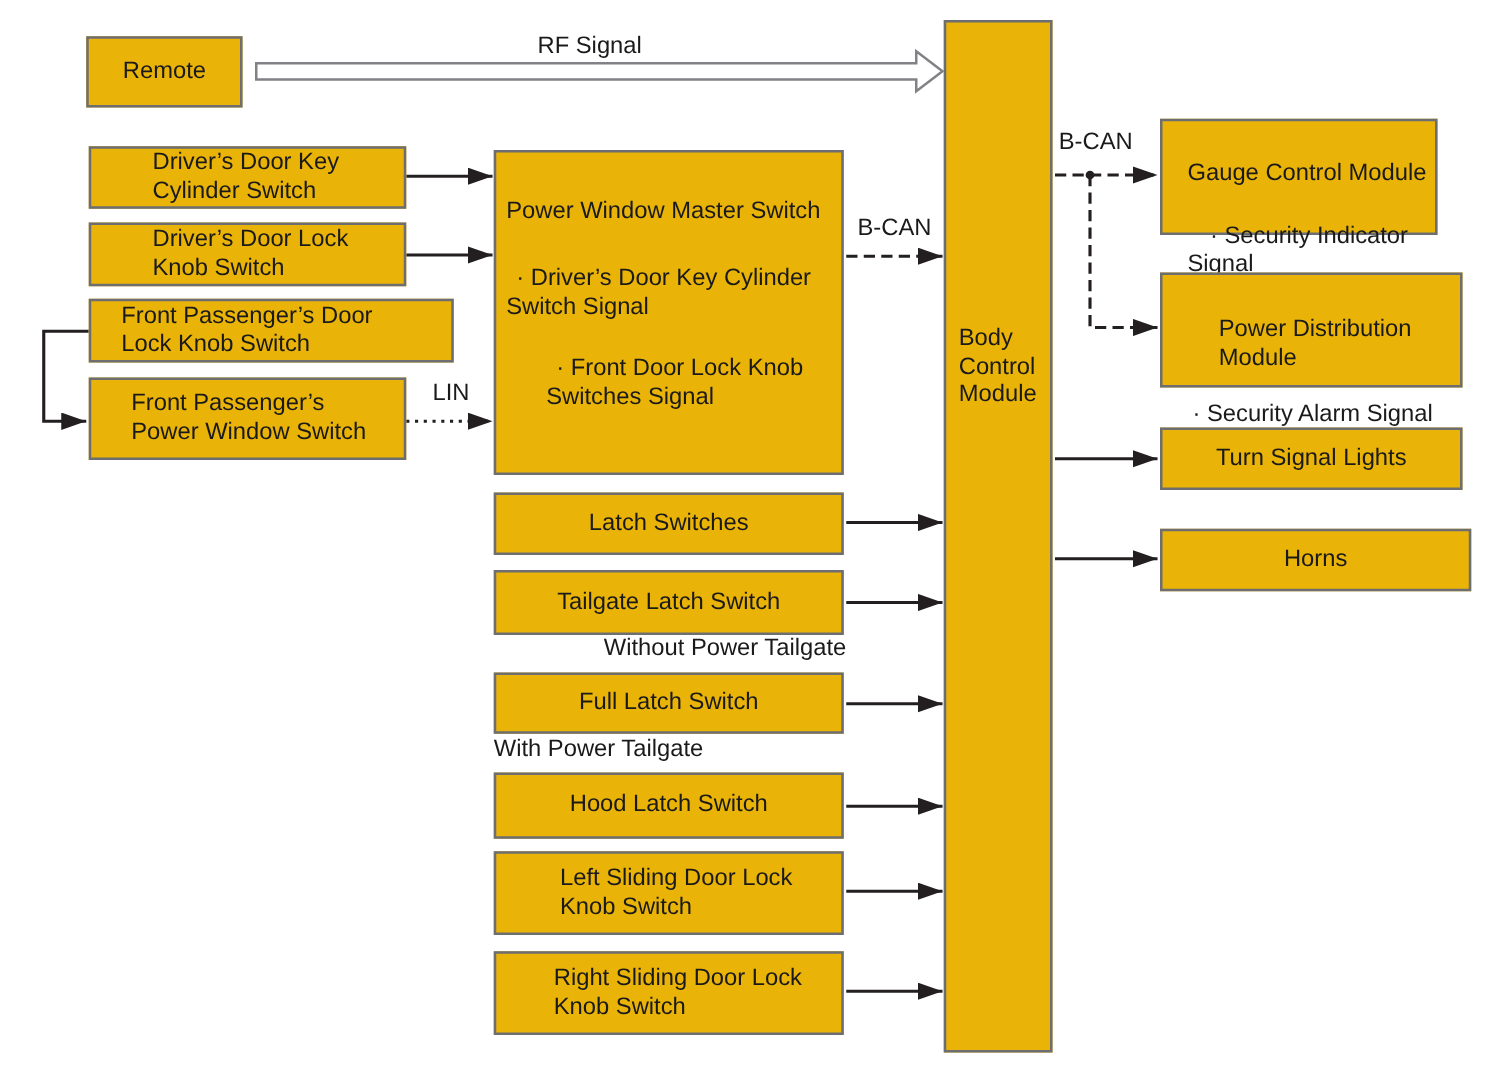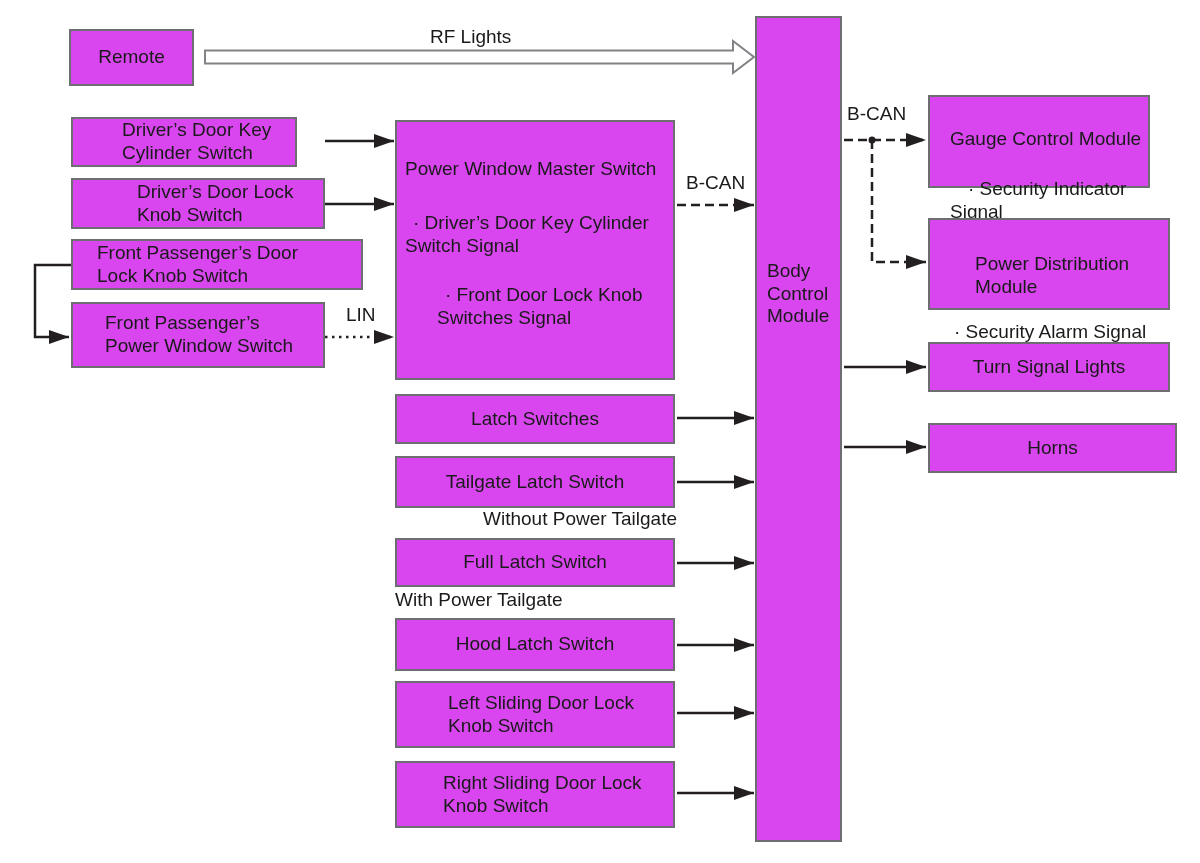--- a/index.html
+++ b/index.html
@@ -10,35 +10,35 @@
     background: #ffffff;
     font-family: "Liberation Sans", sans-serif;
     font-size: 19px;
     line-height: 1.2;
     color: #1a1a1a;
     overflow: hidden;
   }
   .box {
     position: absolute;
     box-sizing: border-box;
-    background: #d946ef;
+    background: #eab308;
     border: 2px solid #6d6e71;
     display: flex;
     align-items: center;
     white-space: pre-line;
   }
   .box.center { justify-content: center; text-align: center; }
   .box.blocky { display: block; }
   .lbl { position: absolute; white-space: pre; }
   #connectors { position: absolute; left: 0; top: 0; }
 
   
   #remote        { left: 69px;  top: 29px;  width: 125px; height: 57px; }
-  #left1         { left: 71px;  top: 117px; width: 226px; height: 50px; padding-left: 49px; }
-  #left2         { left: 71px;  top: 178px; width: 254px; height: 51px; padding-left: 64px; }
+  #left1         { left: 71px;  top: 117px; width: 254px; height: 50px; padding-left: 49px; }
+  #left2         { left: 71px;  top: 178px; width: 254px; height: 51px; padding-left: 49px; }
   #left3         { left: 71px;  top: 239px; width: 292px; height: 51px; padding-left: 24px; }
   #left4         { left: 71px;  top: 302px; width: 254px; height: 66px; padding-left: 32px; }
 
   
   #pwms          { left: 395px; top: 120px; width: 280px; height: 260px; padding: 13px 8px 0 8px; }
   #pwms .bullet1 { margin-top: 9px; text-indent: 8px; }
   #pwms .bullet2 { margin-top: 3px; text-indent: 8px; margin-left: 32px; }
   #door-switches { left: 395px; top: 394px; width: 280px; height: 50px; }
   #tailgate      { left: 395px; top: 456px; width: 280px; height: 52px; }
   #full-latch    { left: 395px; top: 538px; width: 280px; height: 49px; }
@@ -163,20 +163,20 @@
 Module</div>
     <div>· Security Alarm Signal</div>
   </div>
   <div class="box center" id="turn-signal">
     <span>Turn Signal Lights</span>
   </div>
   <div class="box center" id="horns">
     <span>Horns</span>
   </div>
 
-  <div class="lbl" id="rf-label">RF Lights</div>
+  <div class="lbl" id="rf-label">RF Signal</div>
   <div class="lbl" id="lin-label">LIN</div>
   <div class="lbl" id="bcan-left-label">B-CAN</div>
   <div class="lbl" id="bcan-right-label">B-CAN</div>
   <div class="lbl" id="without-pt">Without Power Tailgate</div>
   <div class="lbl" id="with-pt">With Power Tailgate</div>
 
 </div>
 
 </body></html>

